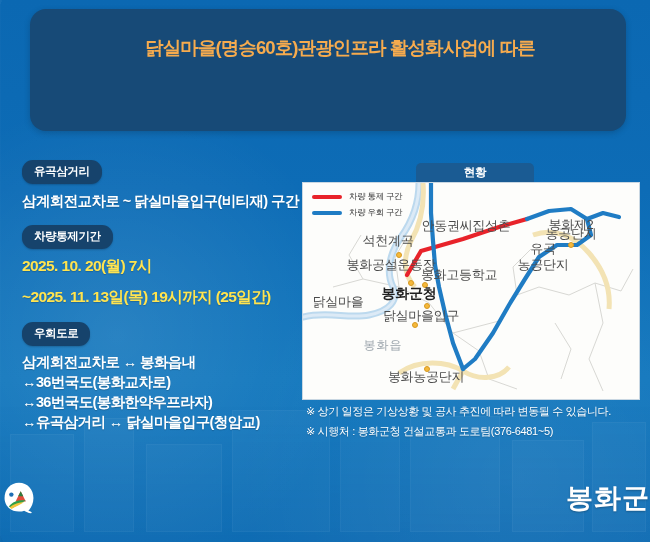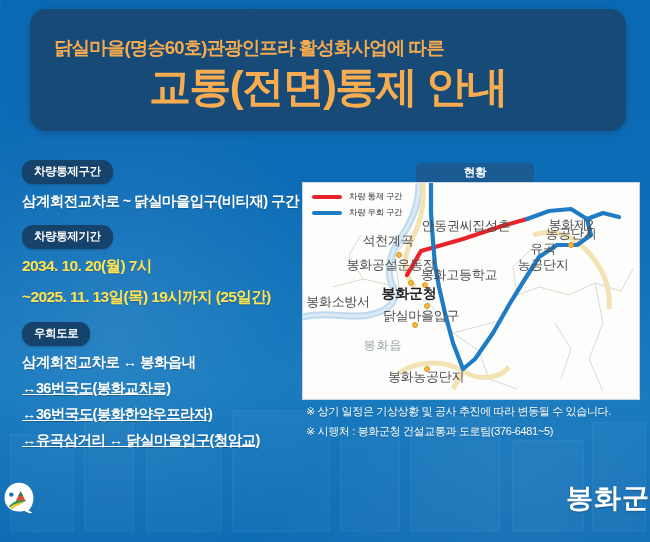--- a/index.html
+++ b/index.html
@@ -58,20 +58,21 @@
     height: 122px;
     background: #174a77;
     border-radius: 16px;
     box-shadow: 0 2px 6px rgba(0,0,0,0.18);
     z-index: 4;
   }
   .header-sub {
     position: absolute;
     top: 26px;
     left: 0; right: 0;
+    text-align: center;
     color: #f6ab4e;
     font-size: 18.5px;
     font-weight: bold;
     letter-spacing: -0.9px;
     white-space: nowrap;
     padding-left: 24px;
   }
   .header-title {
     position: absolute;
     top: 54px;
@@ -115,21 +116,21 @@
     white-space: nowrap;
     text-shadow: 0 1px 1px rgba(0,0,0,0.18);
   }
   .info-line.yellow {
     color: #ffe44f;
     font-size: 15.5px;
     margin-top: 7px;
   }
   .info-line.yellow + .info-line.yellow { margin-top: 10px; }
   .info-line.route { margin-top: 7px; }
-  .info-line.route + .info-line.route { margin-top: 7px; text-decoration: underline; }
+  .info-line.route + .info-line.route { margin-top: 1px; }
 
   
   .map-tab {
     position: absolute;
     left: 416px;
     top: 163px;
     width: 118px;
     height: 35px;
     background: #1a5b93;
     border-radius: 5px 5px 0 0;
@@ -248,33 +249,32 @@
     <i style="left:146px; top:44px;  width:74px;  height:86px;"></i>
     <i style="left:232px; top:10px;  width:96px;  height:120px;"></i>
     <i style="left:340px; top:30px;  width:58px;  height:100px;"></i>
     <i style="left:410px; top:16px;  width:88px;  height:114px;"></i>
     <i style="left:512px; top:40px;  width:70px;  height:90px;"></i>
     <i style="left:592px; top:22px;  width:52px;  height:108px;"></i>
   </div>
 
   <div class="header">
     <div class="header-sub">닭실마을(명승60호)관광인프라 활성화사업에 따른</div>
-    <div class="header-title">교통(전면)통제 안내</div>
   </div>
 
   <div class="info">
 
     <div class="block">
-      <span class="badge">차량통제구간</span>
+      <span class="badge">유곡삼거리</span>
       <div class="info-line">삼계회전교차로 ~ 닭실마을입구(비티재) 구간</div>
     </div>
 
     <div class="block">
       <span class="badge">차량통제기간</span>
-      <div class="info-line yellow">2034. 10. 20(월) 7시</div>
+      <div class="info-line yellow">2025. 10. 20(월) 7시</div>
       <div class="info-line yellow">~2025. 11. 13일(목) 19시까지 (25일간)</div>
     </div>
 
     <div class="block detour">
       <span class="badge">우회도로</span>
       <div class="info-line route">삼계회전교차로 ↔ 봉화읍내</div>
       <div class="info-line route">↔36번국도(봉화교차로)</div>
       <div class="info-line route">↔36번국도(봉화한약우프라자)</div>
       <div class="info-line route">↔유곡삼거리 ↔ 닭실마을입구(청암교)</div>
     </div>
@@ -340,21 +340,21 @@
 
     <div class="map-label" style="left:85px;  top:54px;">석천계곡</div>
     <div class="map-label" style="left:163px; top:39px;">안동권씨집성촌</div>
     <div class="map-label" style="left:268px; top:38px;">봉화제2</div>
     <div class="map-label" style="left:268px; top:47px;">농공단지</div>
     <div class="map-label" style="left:240px; top:62px;">유곡</div>
     <div class="map-label" style="left:240px; top:78px;">농공단지</div>
     <div class="map-label" style="left:88px;  top:78px;">봉화공설운동장</div>
     <div class="map-label" style="left:156px; top:88px;">봉화고등학교</div>
     <div class="map-label bold" style="left:106px; top:106px;">봉화군청</div>
-    <div class="map-label" style="left:35px;  top:115px;">봉화소방서</div>
+    <div class="map-label" style="left:35px;  top:115px;">닭실마을</div>
     <div class="map-label" style="left:118px; top:129px;">닭실마을입구</div>
     <div class="map-label big" style="left:80px; top:158px;">봉화읍</div>
     <div class="map-label" style="left:123px; top:190px;">봉화농공단지</div>
 
   </div>
 
   <div class="notes">
     <div class="note-line">※ 상기 일정은 기상상황 및 공사 추진에 따라 변동될 수 있습니다.</div>
     <div class="note-line">※ 시행처 : 봉화군청 건설교통과 도로팀(376-6481~5)</div>
   </div>

